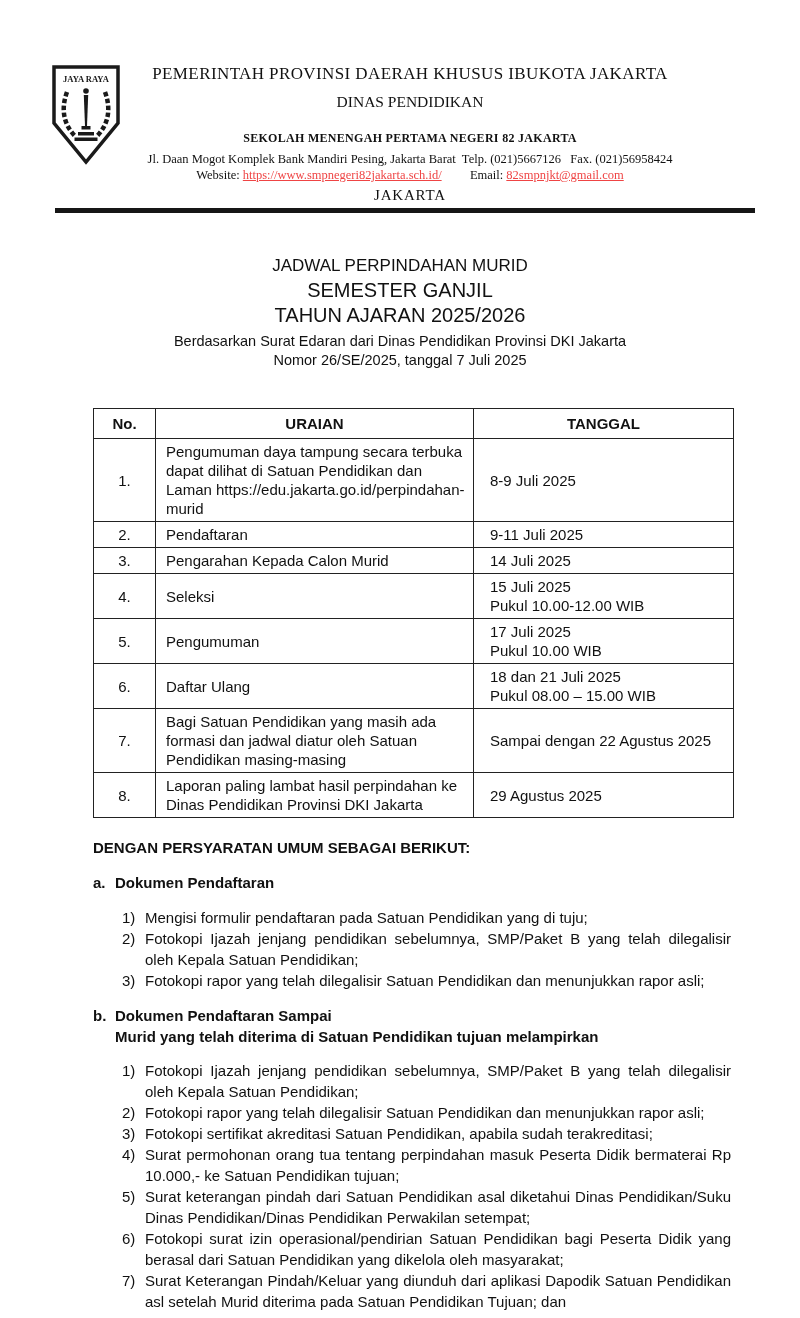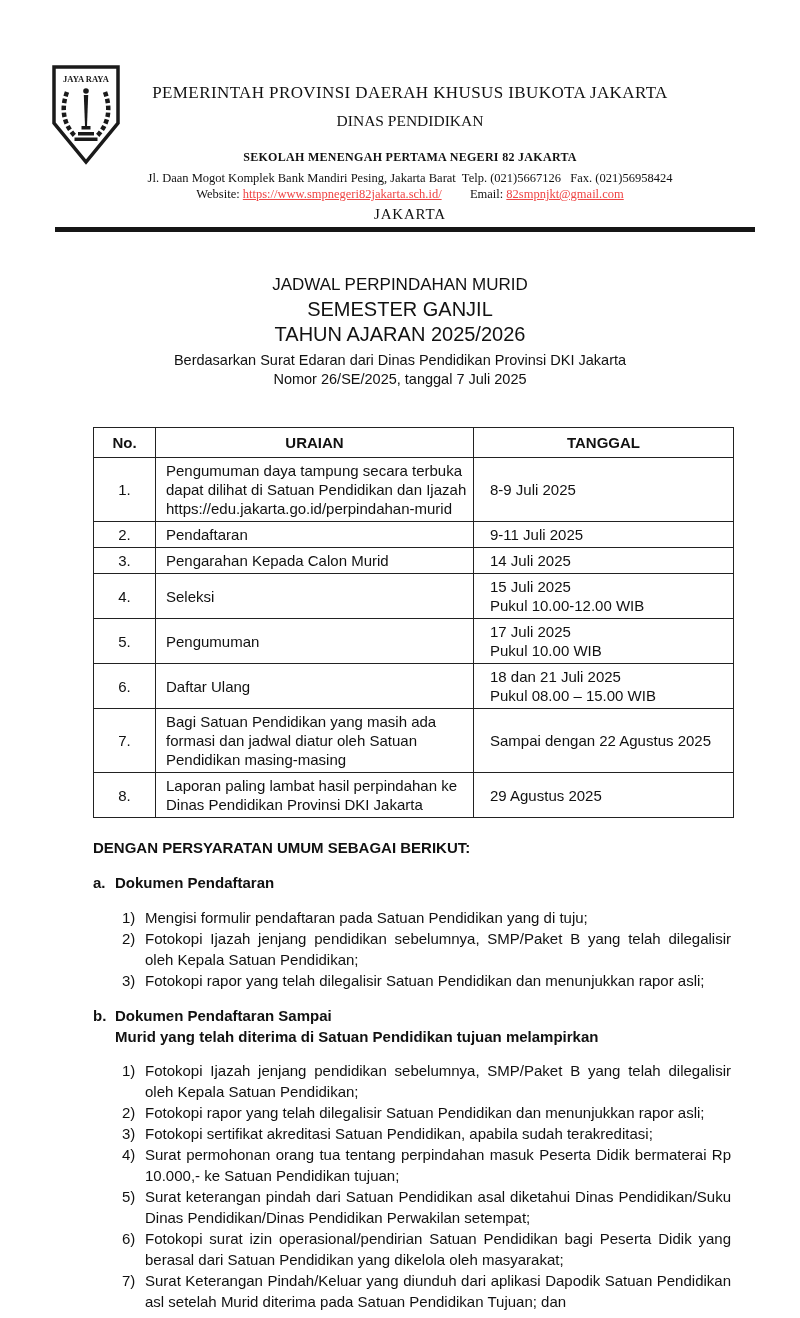--- a/index.html
+++ b/index.html
@@ -9,21 +9,21 @@
     width: 800px;
     height: 1318px;
     margin: 0 auto;
     background: #ffffff;
     font-family: "Liberation Sans", sans-serif;
     color: #111;
     overflow: hidden;
   }
 
   
-  .letterhead { position: relative; padding-top: 83px; font-family: "Liberation Serif", serif; }
+  .letterhead { position: relative; padding-top: 64px; font-family: "Liberation Serif", serif; }
   .emblem { position: absolute; left: 50px; top: 64px; width: 72px; height: 102px; }
   .lh-text { text-align: center; padding: 0 40px 0 60px; }
   .lh-government { font-size: 17px; letter-spacing: 0.4px; line-height: 20px; }
   .lh-department { font-size: 15.5px; line-height: 19px; margin-top: 8px; }
   .lh-school { font-size: 12px; font-weight: bold; letter-spacing: 0.3px; line-height: 23px; margin-top: 16px; }
   .lh-address { font-size: 12.5px; line-height: 15px; margin-top: 2px; white-space: pre; }
   .lh-web { font-size: 12.5px; line-height: 15px; margin-top: 1px; }
   .lh-web a { color: #ef4444; text-decoration: underline; }
   .lh-web .seg-gap { display: inline-block; width: 22px; }
   .lh-city { font-size: 15px; letter-spacing: 0.8px; line-height: 19px; margin-top: 3px; }
@@ -126,21 +126,21 @@
       <tr>
         <th>No.</th>
         <th>URAIAN</th>
         <th>TANGGAL</th>
       </tr>
     </thead>
     <tbody>
 
         <tr>
           <td class="cell-no">1.</td>
-          <td class="cell-uraian">Pengumuman daya tampung secara terbuka dapat dilihat di Satuan Pendidikan dan Ijazah https://edu.jakarta.go.id/perpindahan-murid</td>
+          <td class="cell-uraian">Pengumuman daya tampung secara terbuka dapat dilihat di Satuan Pendidikan dan Laman https://edu.jakarta.go.id/perpindahan-murid</td>
           <td class="cell-tanggal">8-9 Juli 2025</td>
         </tr>
 
         <tr>
           <td class="cell-no">2.</td>
           <td class="cell-uraian">Pendaftaran</td>
           <td class="cell-tanggal">9-11 Juli 2025</td>
         </tr>
 
         <tr>

